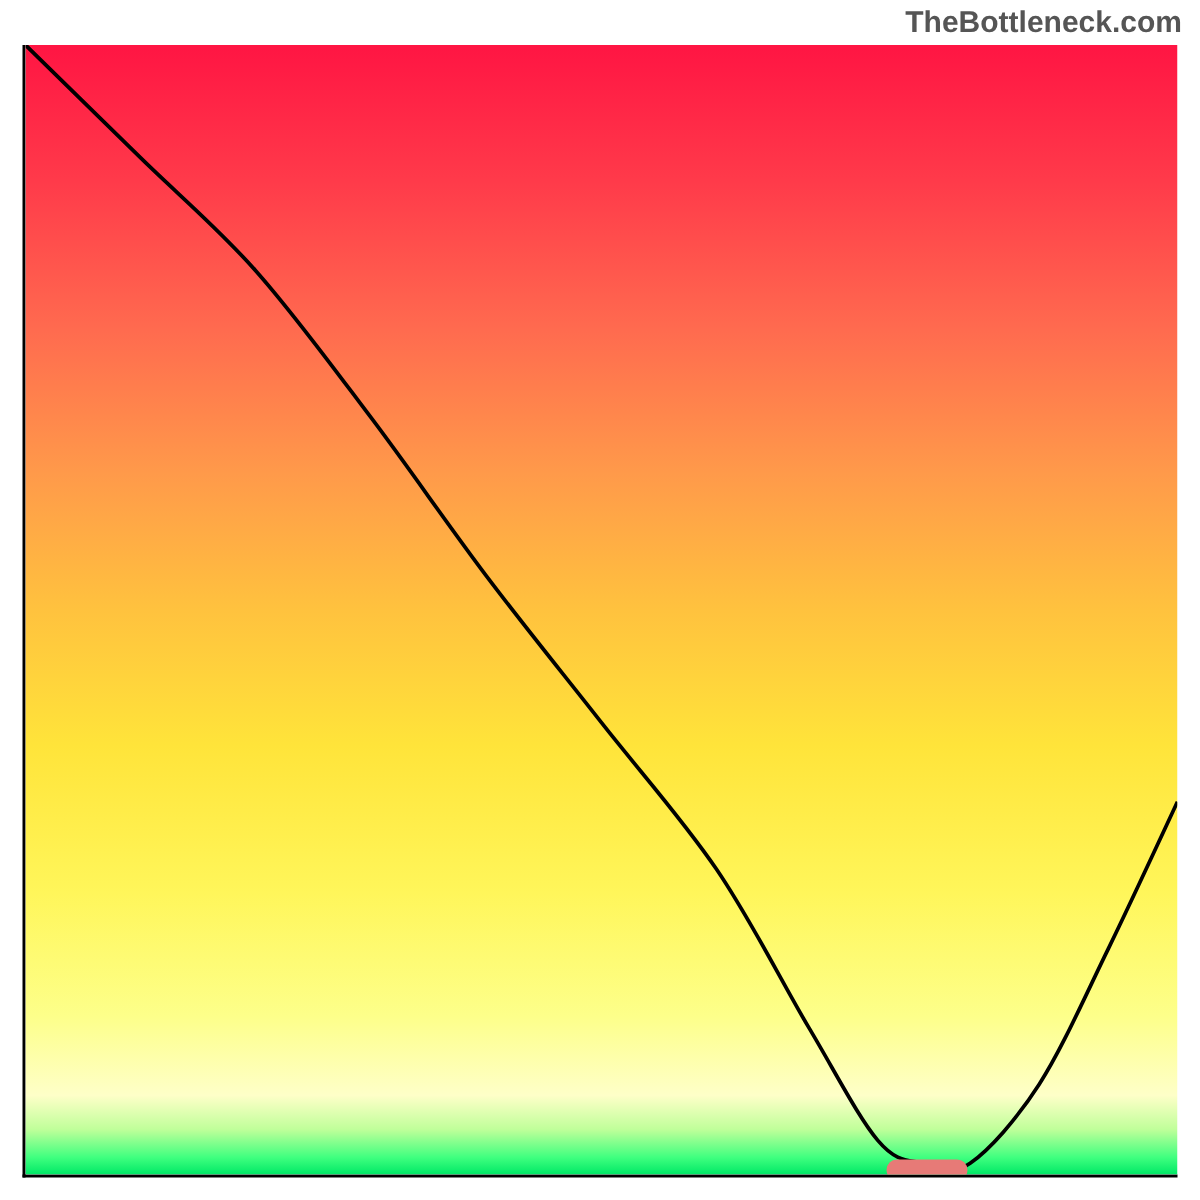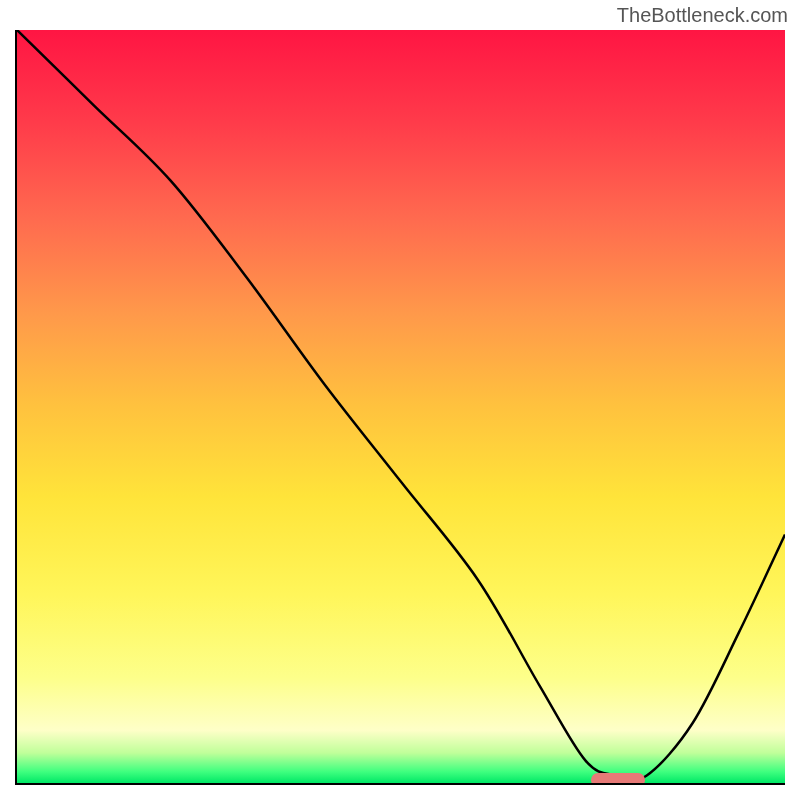--- a/index.html
+++ b/index.html
@@ -8,21 +8,21 @@
     height: 800px;
     background: #ffffff;
     position: relative;
     font-family: Arial, sans-serif;
   }
   .watermark {
     position: absolute;
     top: 4px;
     right: 12px;
     font-size: 20px;
-    font-weight: normal;
+    font-weight: bold;
     color: #555555;
     z-index: 10;
   }
   .plot-area {
     position: absolute;
     left: 15px;
     top: 30px;
     width: 770px;
     height: 755px;
     border-left: 2px solid #000;

